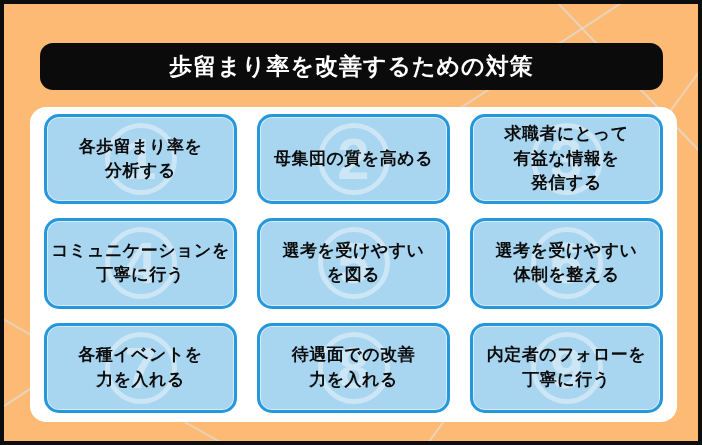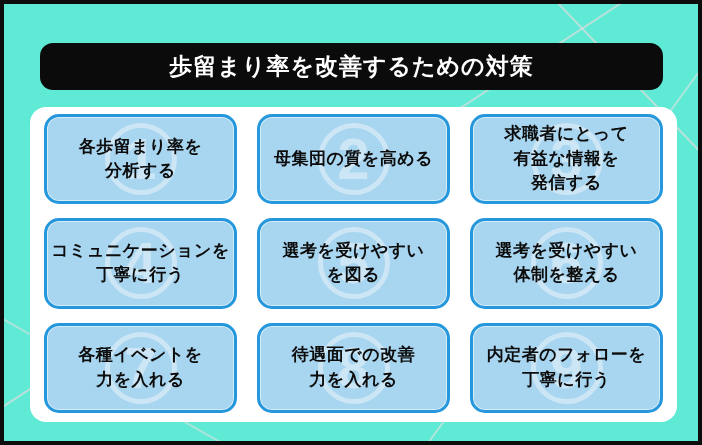--- a/index.html
+++ b/index.html
@@ -5,21 +5,21 @@
   * { margin: 0; padding: 0; box-sizing: border-box; }
   html, body { width: 702px; height: 445px; }
   body {
     font-family: "Liberation Sans", sans-serif;
     background: #ffffff;
   }
   .frame {
     position: relative;
     width: 702px;
     height: 445px;
-    background: #5eead4;
+    background: #fdba74;
     border: 4px solid #0d0d0d;
     overflow: hidden;
   }
   .bg-lines {
     position: absolute;
     inset: 0;
     width: 100%;
     height: 100%;
     pointer-events: none;
   }

